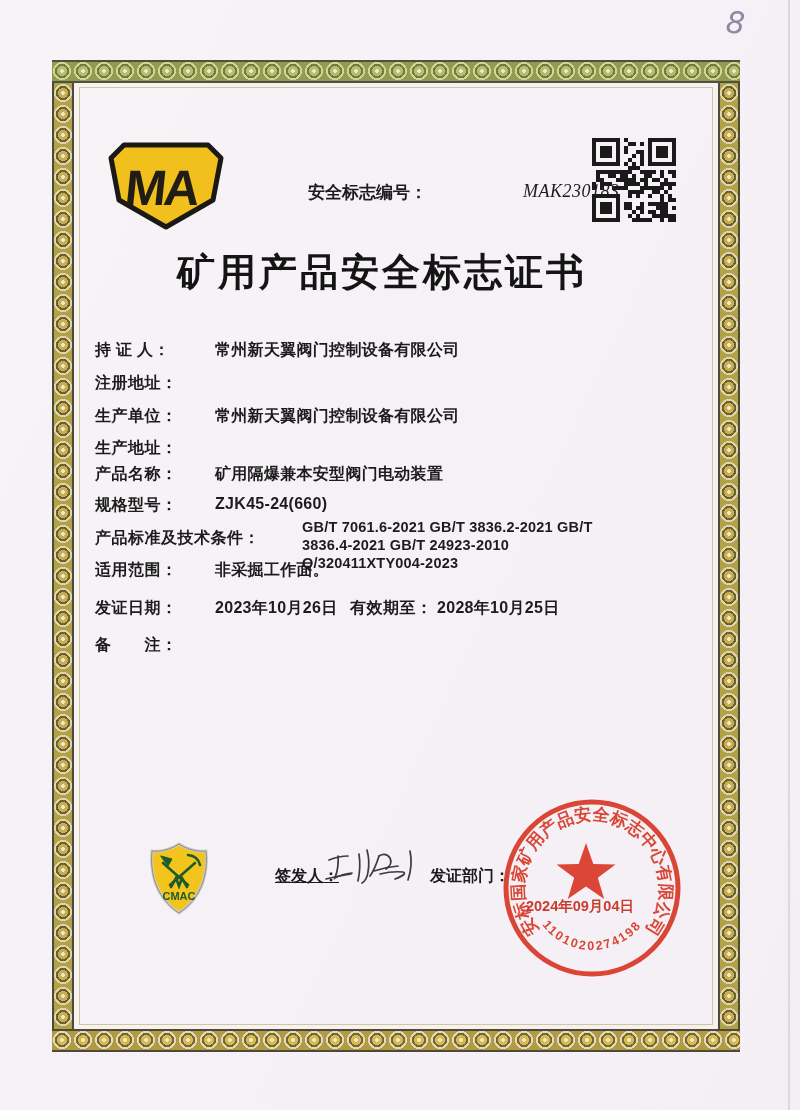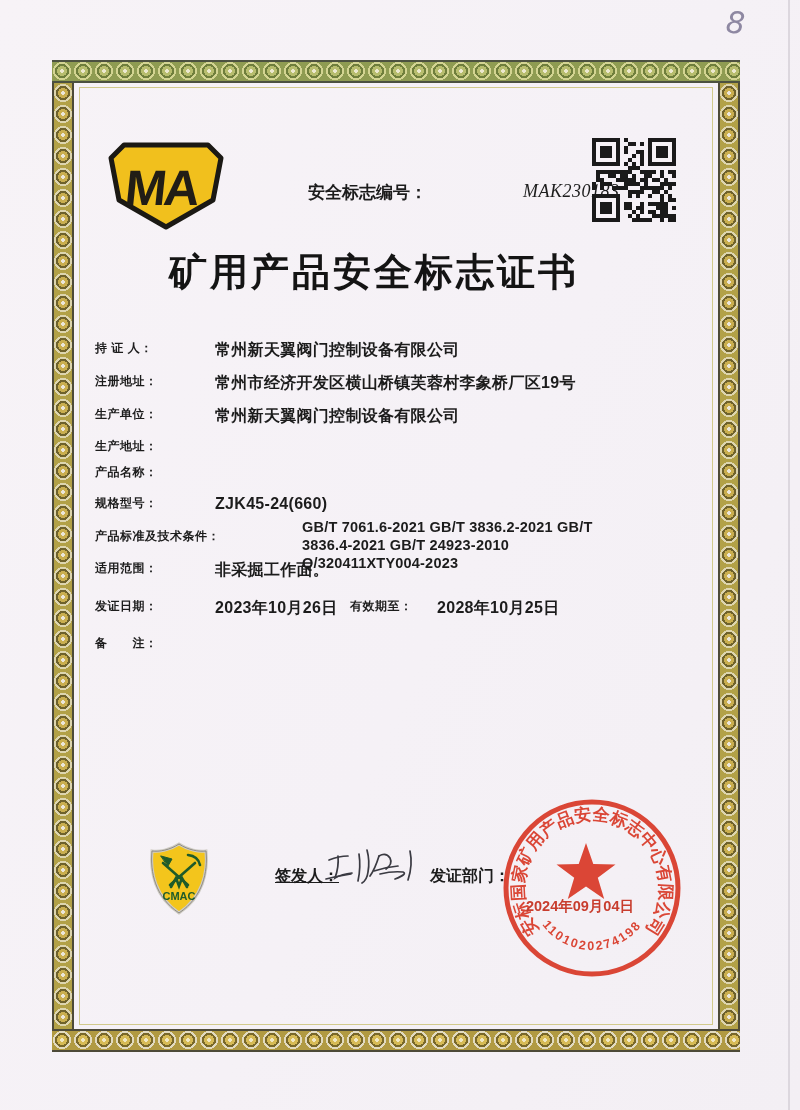--- a/index.html
+++ b/index.html
@@ -52,26 +52,26 @@
     background-size:22px 21px;
     box-shadow:inset 2px 0 0 #4d4a38,inset -2px 0 0 #4d4a38;
   }
   .inner-line{position:absolute;left:27px;top:27px;right:27px;bottom:27px;border:1px solid #d2ca8c;}
   
   .ma-logo{position:absolute;left:108px;top:142px;width:116px;height:88px;}
   .cert-no{position:absolute;left:308px;top:181px;font-size:17px;font-weight:600;white-space:nowrap;}
   .cert-no .val{font-family:"Liberation Serif",serif;font-size:18px;font-weight:500;letter-spacing:.5px;font-style:italic;}
   .qr{position:absolute;left:592px;top:138px;width:84px;height:84px;}
   .title{
-    position:absolute;left:0;top:247px;width:748px;text-align:center;
+    position:absolute;left:8px;top:247px;width:748px;text-align:center;
     font-size:38px;font-weight:800;letter-spacing:3px;color:#141414;
     font-family:"Liberation Serif","Liberation Sans",serif;
   }
   
-  .lab{position:absolute;left:95px;font-size:12px;font-weight:700;white-space:nowrap;letter-spacing:.5px;}
+  .lab{position:absolute;left:95px;font-size:16px;font-weight:700;white-space:nowrap;letter-spacing:.5px;font-family:Liberation Serif, serif;}
   .val{position:absolute;left:215px;font-size:16px;font-weight:700;white-space:nowrap;letter-spacing:.3px;}
   .r1{top:340px}.r2{top:373px}.r3{top:406px}.r4{top:438px}.r5{top:464px}.r6{top:495px}
   .r7l{top:528px}.r8{top:560px}
   .std-val{position:absolute;left:302px;top:518px;width:322px;font-size:14.5px;font-weight:700;
     line-height:18px;white-space:normal;letter-spacing:.2px;}
   .r9{top:598px}
   .exp-lab{left:350px}.exp-val{left:437px}
   .r10{top:635px}
   
   .statement{
@@ -258,28 +258,28 @@
       <rect x="1" y="15" width="5" height="5" fill="#f6f2f6"></rect>
       <rect x="2" y="16" width="3" height="3" fill="#1a1a1a"></rect>
     </svg>
 
   <div class="title">矿用产品安全标志证书</div>
 
   <div class="lab r1">持 证 人：</div>
   <div class="val r1">常州新天翼阀门控制设备有限公司</div>
 
   <div class="lab r2">注册地址：</div>
-  <div class="val r2">常州市经济开发区横山桥镇芙蓉村李象桥厂区19号</div>
 
   <div class="lab r3">生产单位：</div>
   <div class="val r3">常州新天翼阀门控制设备有限公司</div>
 
   <div class="lab r4">生产地址：</div>
 
   <div class="lab r5">产品名称：</div>
+  <div class="val r5">矿用隔爆兼本安型阀门电动装置</div>
 
   <div class="lab r6">规格型号：</div>
   <div class="val r6">ZJK45-24(660)</div>
 
   <div class="lab r7l">产品标准及技术条件：</div>
   <div class="std-val">GB/T 7061.6-2021 GB/T 3836.2-2021 GB/T 3836.4-2021 GB/T 24923-2010 Q/320411XTY004-2023</div>
 
   <div class="lab r8">适用范围：</div>
   <div class="val r8">非采掘工作面。</div>
 

